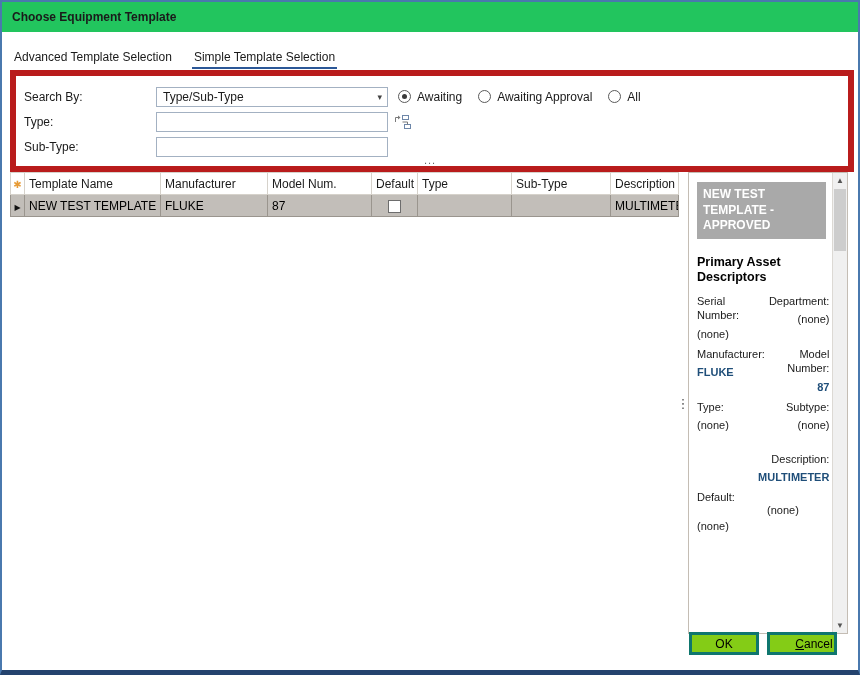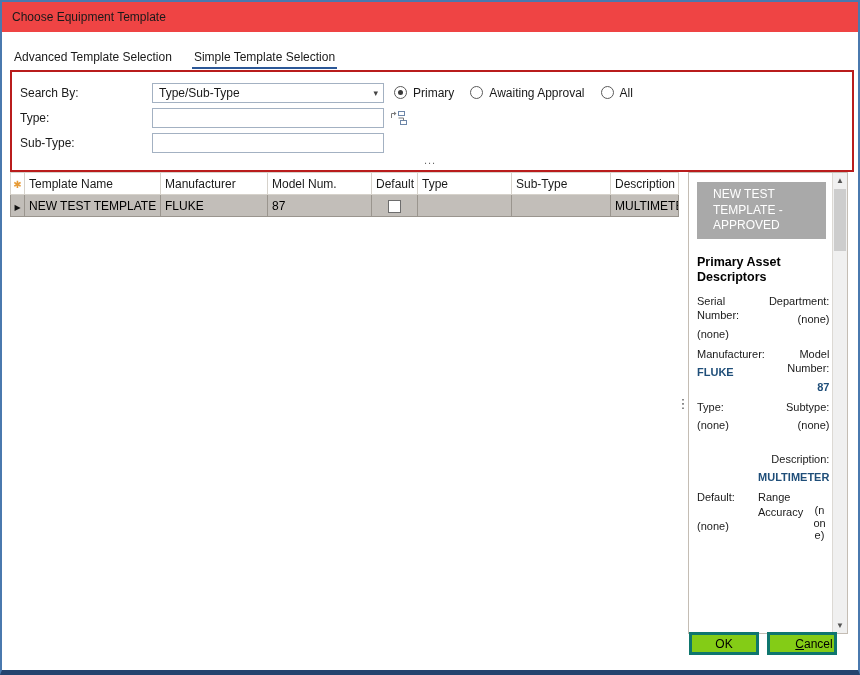--- a/index.html
+++ b/index.html
@@ -3,28 +3,28 @@
 <meta charset="utf-8">
 <style>
   * { margin:0; padding:0; box-sizing:border-box; }
   html,body { width:860px; height:675px; }
   body { font-family:"Liberation Sans","DejaVu Sans",sans-serif; background:#e8e8e8; }
 
   .dialog { position:relative; width:860px; height:675px; background:#fff;
             border:2px solid #4a79ae; border-bottom:5px solid #24436e;
             font-size:12px; color:#1a1a1a; overflow:hidden; }
 
-  .titlebar { position:absolute; top:0; left:0; right:0; height:30px; padding:8px 0 0 10px; background:#ef4444; }
+  .titlebar { position:absolute; top:0; left:0; right:0; height:30px; padding:8px 0 0 10px; background:#22c55e;font-weight:bold; }
 
   .tabs { position:absolute; top:46px; left:10px; display:flex; gap:18px; }
   .tab { padding:2px 2px 3px; white-space:nowrap; cursor:default; }
   .tab.active { border-bottom:2px solid #2b5797; }
 
   .search-panel { position:absolute; top:68px; left:8px; width:844px; height:102px;
-                  border:2px solid #b91c1c; padding:10px 8px 8px; background:#fff; }
+                  border:6px solid #b91c1c; padding:10px 8px 8px; background:#fff; }
   .form-row { display:flex; align-items:center; height:21px; margin-bottom:4px; }
   .form-label { width:132px; }
   .dropdown { width:232px; height:20px; border:1px solid #a3b1c2; background:#fff;
               display:flex; align-items:center; justify-content:space-between; padding:0 5px 0 6px; }
   .dd-arrow { font-size:9px; color:#444; }
   .text-input { width:232px; height:20px; border:1px solid #a3b1c2; padding:0 5px; font:inherit; background:#fff; }
   .tree-btn { margin-left:6px; display:inline-flex; align-items:center; cursor:pointer; }
   .radio-group { display:flex; align-items:center; margin-left:10px; gap:16px; }
   .radio { display:flex; align-items:center; gap:6px; cursor:default; }
   .rb { width:13px; height:13px; border:1px solid #5a5a5a; border-radius:50%; background:#fff; position:relative; flex:0 0 13px; }
@@ -45,22 +45,22 @@
   .row-pointer { font-size:8px; color:#111; }
   td.center { text-align:center; }
   .checkbox { display:inline-block; width:13px; height:13px; background:#fff;
               border:1px solid #6d6d6d; vertical-align:middle; }
 
   .vsplit { width:10px; display:flex; align-items:center; justify-content:center;
             color:#555; font-size:13px; cursor:col-resize; }
 
   .detail { width:160px; border:1px solid #c4bdb4; display:flex; background:#fff; }
   .detail-content { flex:1; overflow:hidden; font-size:11px; padding:9px 6px 6px 8px; }
-  .detail-header { background:#a9a9a9; color:#fff; font-weight:normal; font-size:12px;
-                   padding:5px 16px; line-height:1.3; margin-bottom:16px; }
+  .detail-header { background:#a9a9a9; color:#fff; font-weight:bold; font-size:12px;
+                   padding:5px 6px; line-height:1.3; margin-bottom:16px; }
   .detail-heading { font-weight:bold; font-size:12.5px; color:#000; line-height:1.25; margin:8px 0 8px; }
   .dgrid { display:grid; grid-template-columns:1fr 1fr; column-gap:4px; row-gap:6px; }
   .dcell { display:flex; flex-direction:column; min-height:46px; line-height:1.3; }
   .dcell.r { text-align:right; }
   .dvalue { margin-top:4px; }
   .blue { color:#1f4e79; font-weight:bold; }
   .full { grid-column:1 / 3; text-align:right; min-height:30px; }
   .sgrid { display:grid; grid-template-columns:1fr 50px 13px; column-gap:5px; margin-top:6px; }
   .scell { line-height:1.3; }
   .scell .dvalue { margin-top:14px; }
@@ -98,21 +98,21 @@
   <div class="search-panel">
     <div class="form-row">
       <span class="form-label">Search By:</span>
       <div class="dropdown">
         <span class="dd-value">Type/Sub-Type</span>
         <span class="dd-arrow">▾</span>
       </div>
       <div class="radio-group">
         <label class="radio">
           <span class="rb checked"></span>
-          <span>Primary</span>
+          <span>Awaiting</span>
         </label>
         <label class="radio">
           <span class="rb"></span>
           <span>Awaiting Approval</span>
         </label>
         <label class="radio">
           <span class="rb"></span>
           <span>All</span>
         </label>
       </div>
@@ -216,23 +216,20 @@
             <div class="dvalue blue">MULTIMETER</div>
           </div>
         </div>
 
         <div class="sgrid">
           <div class="scell">
             <div class="dlabel">Default:</div>
             <div class="dvalue">(none)</div>
           </div>
           <div class="scell">
-            <div class="dlabel">Range Accuracy</div>
-          </div>
-          <div class="scell">
             <div class="dvalue vertical">(none)</div>
           </div>
         </div>
       </div>
 
       <div class="scrollbar">
         <div class="sb-arrow">▲</div>
         <div class="sb-track">
           <div class="sb-thumb"></div>
         </div>

